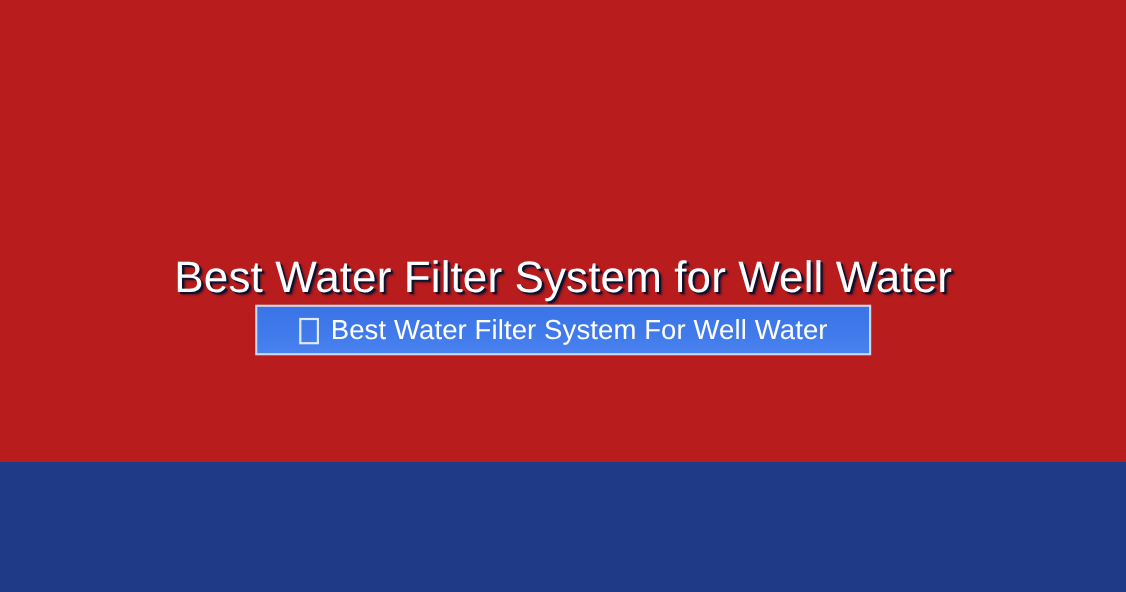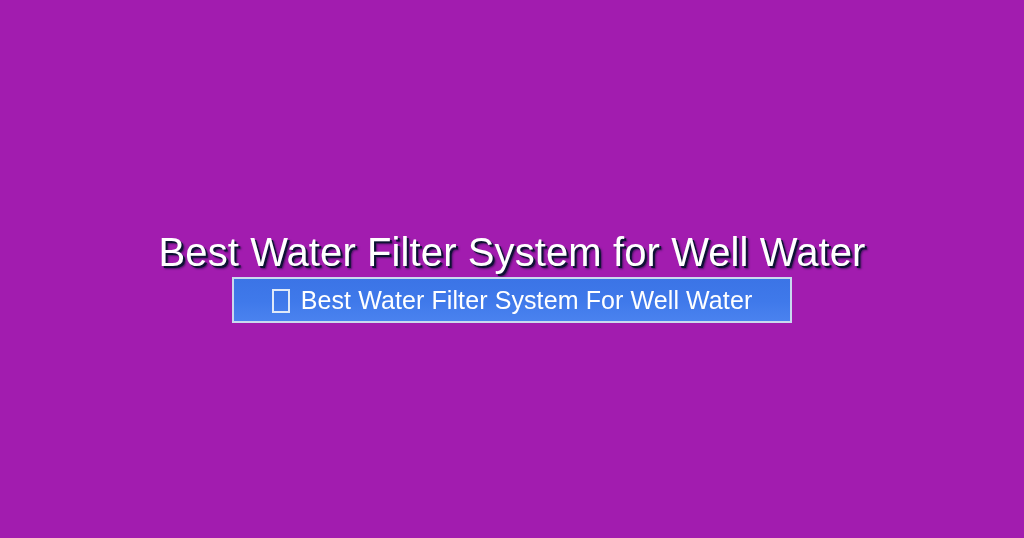--- a/index.html
+++ b/index.html
@@ -11,22 +11,22 @@
     width: 1024px;
     height: 538px;
     overflow: hidden;
     font-family: "Liberation Sans", sans-serif;
     background: #1f3a87;
   }
 
   .stage {
     position: relative;
     width: 1024px;
-    height: 538px;
-    background: #a21caf;
+    height: 420px;
+    background: #b91c1c;
     display: block;
   }
 
   
   .page-title {
     position: absolute;
     left: 0;
     right: 0;
     top: 198px;
     height: 54px;

